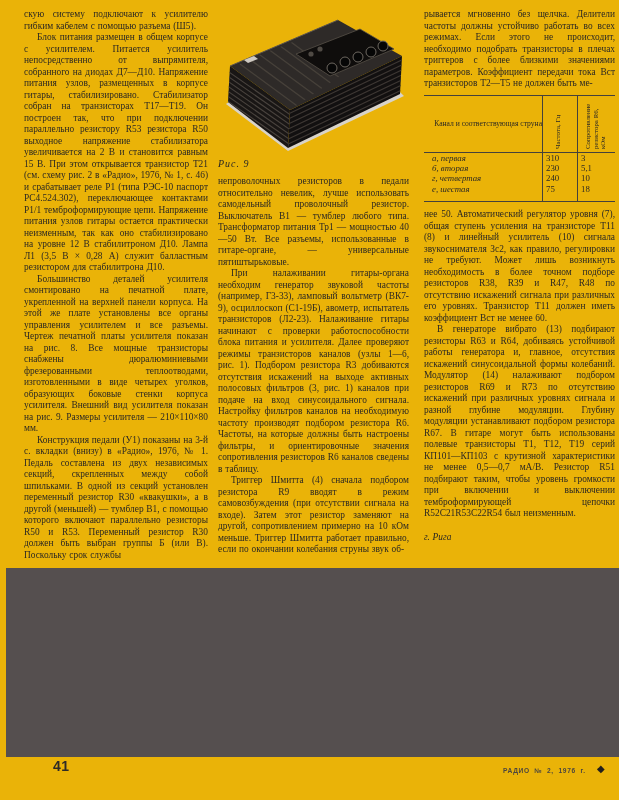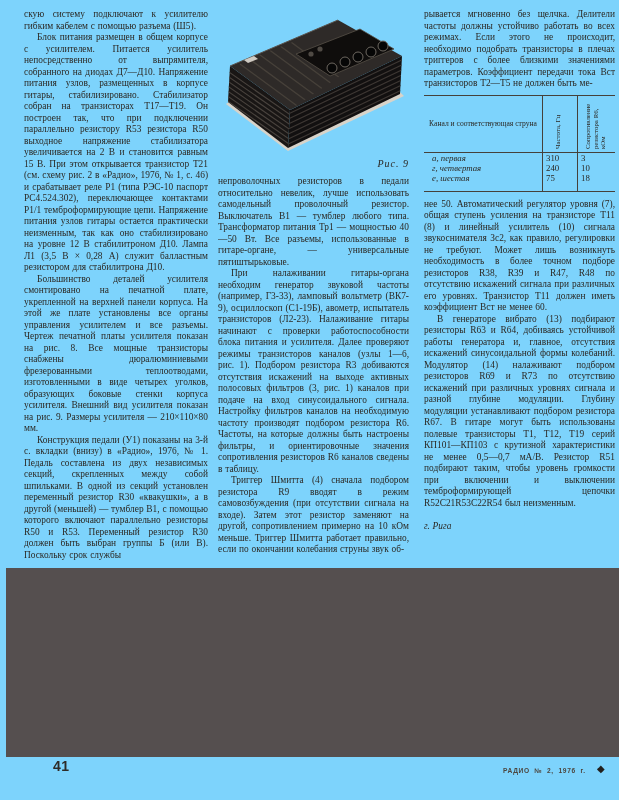--- a/index.html
+++ b/index.html
@@ -2,52 +2,52 @@
 <html lang="ru"><head>
 <meta charset="utf-8">
 <style>
   html,body { margin:0; padding:0; }
   body {
     width:619px; height:800px; overflow:hidden;
     background:#fbfaf6;
     font-family:"Liberation Serif", serif;
     color:#2b2823;
   }
-  .page { position:relative; width:619px; height:800px; background:#7dd3fc; }
+  .page { position:relative; width:619px; height:800px; background:#eab308; }
 
   .col { position:absolute; overflow:hidden; }
   .col-left   { left:24px;  top:9px; width:184px; height:556px; }
   .col-middle { left:218px; top:4px; width:191px; height:572px; }
   .col-right  { left:424px; top:9px; width:191px; height:556px; }
 
   p.body-par {
     margin:0; text-align:justify;
     font-size:9.4px; line-height:11.5px;
     word-spacing:0.4px; hyphens:auto;
   }
   p.ind { text-indent:13px; }
   p.city { font-style:italic; text-align:left; margin-top:12px; }
 
   figure { margin:0; }
   .fig-caption {
-    text-align:right; font-style:italic;
+    text-align:left; font-style:italic;
     font-size:10px; margin:2px 0 7px; letter-spacing:1px;
   }
 
   
   table.freq-table {
     border-collapse:collapse; width:191px; table-layout:fixed;
     margin:5px 0 7px; border-top:1px solid #45413b; border-bottom:1px solid #45413b;
   }
   .freq-table th { font-weight:normal; }
   .freq-table thead th { border-bottom:1px solid #45413b; height:56px; padding:0; }
   .freq-table .c1 { width:118px; }
   .freq-table .c2 { width:34px; border-left:1px solid #45413b; }
   .freq-table .c3 { width:38px; border-left:1px solid #45413b; }
-  .th-channel { font-size:7.6px; line-height:9px; text-align:center; padding:2px 6px; }
+  .th-channel { font-size:7.6px; line-height:9px; text-align:right; padding:2px 6px; }
   .rot-cell { position:relative; overflow:hidden; }
   .rot-box {
     position:absolute; transform:rotate(-90deg);
     font-size:6.9px; line-height:7.6px; text-align:left; white-space:normal;
   }
   .rot-freq  { width:50px; height:10px; left:-9px;  top:23px; }
   .rot-res   { width:50px; height:24px; left:-7px; top:16px; }
   .freq-table tbody td {
     font-size:8.8px; line-height:10.4px; padding:0 3px; vertical-align:top;
   }
@@ -177,20 +177,25 @@
           </th>
         </tr>
       </thead>
       <tbody>
           <tr>
             <td class="c1 ch">а, первая</td>
             <td class="c2 num">310</td>
             <td class="c3 num">3</td>
           </tr>
           <tr>
+            <td class="c1 ch">б, вторая</td>
+            <td class="c2 num">230</td>
+            <td class="c3 num">5,1</td>
+          </tr>
+          <tr>
             <td class="c1 ch">г, четвертая</td>
             <td class="c2 num">240</td>
             <td class="c3 num">10</td>
           </tr>
           <tr>
             <td class="c1 ch">е, шестая</td>
             <td class="c2 num">75</td>
             <td class="c3 num">18</td>
           </tr>
         </tbody>

